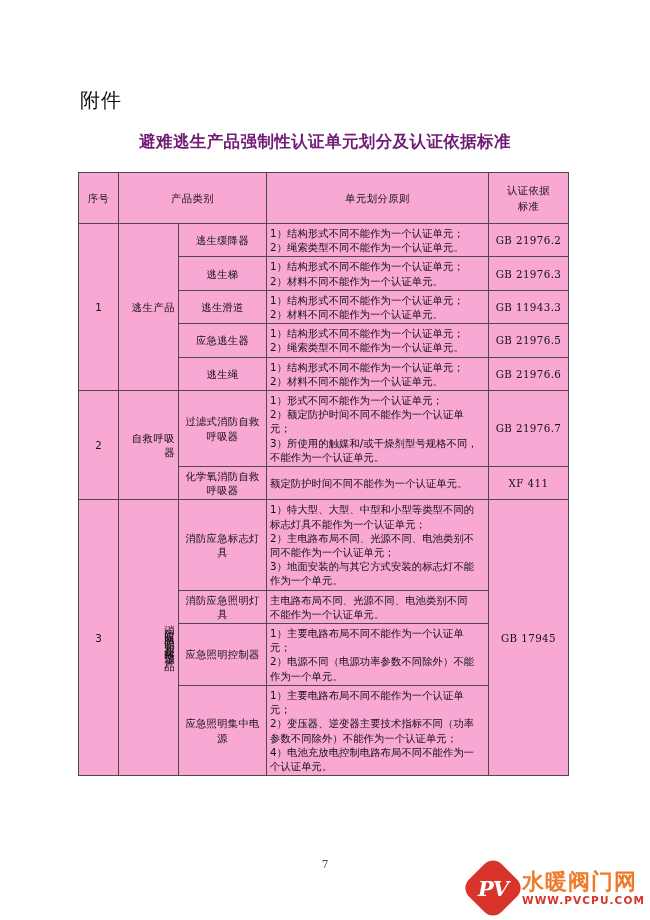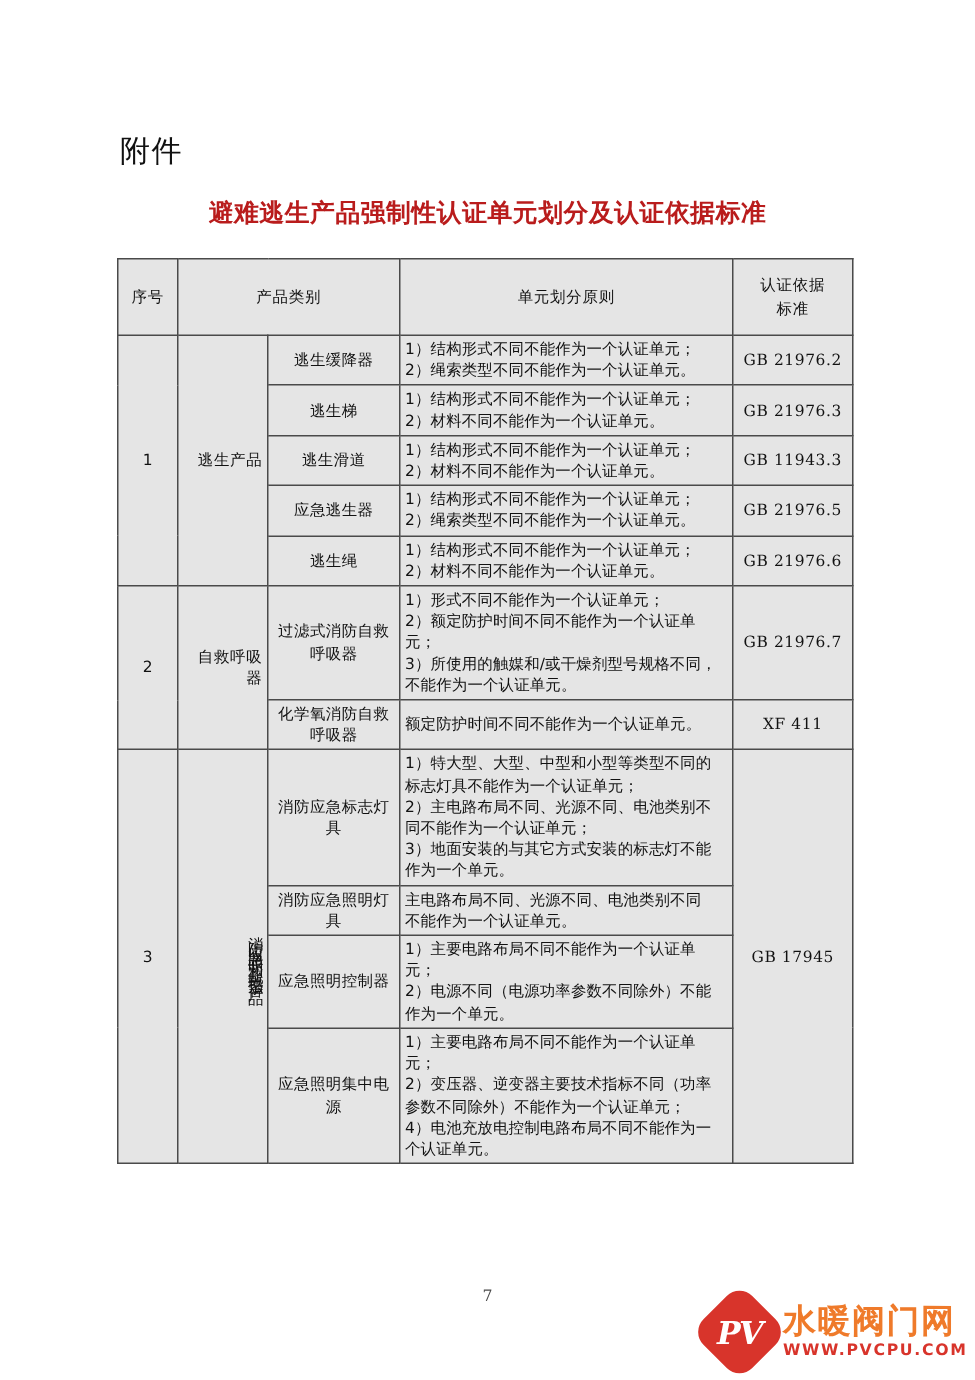--- a/index.html
+++ b/index.html
@@ -35,35 +35,35 @@
   }
   .doc-title {
     position: absolute;
     left: 0;
     right: 0;
     top: 131px;
     text-align: center;
     font-size: 16.5px;
     font-weight: 700;
     letter-spacing: 0.4px;
-    color: #b91c1c;
+    color: #701a75;
   }
 
   
   .table-wrap {
     position: absolute;
     left: 78px;
     top: 172px;
     width: 490px;
   }
   table.cert-table {
     border-collapse: collapse;
     width: 490px;
     table-layout: fixed;
-    background: #e5e5e5;
+    background: #f9a8d4;
     padding-left: 44px;
   }
   table.cert-table td,
   table.cert-table th {
     border: 1px solid #4a4a4a;
     vertical-align: middle;
     padding: 2px 3px;
     font-size: 10.3px;
     line-height: 1.38;
     color: #111;

